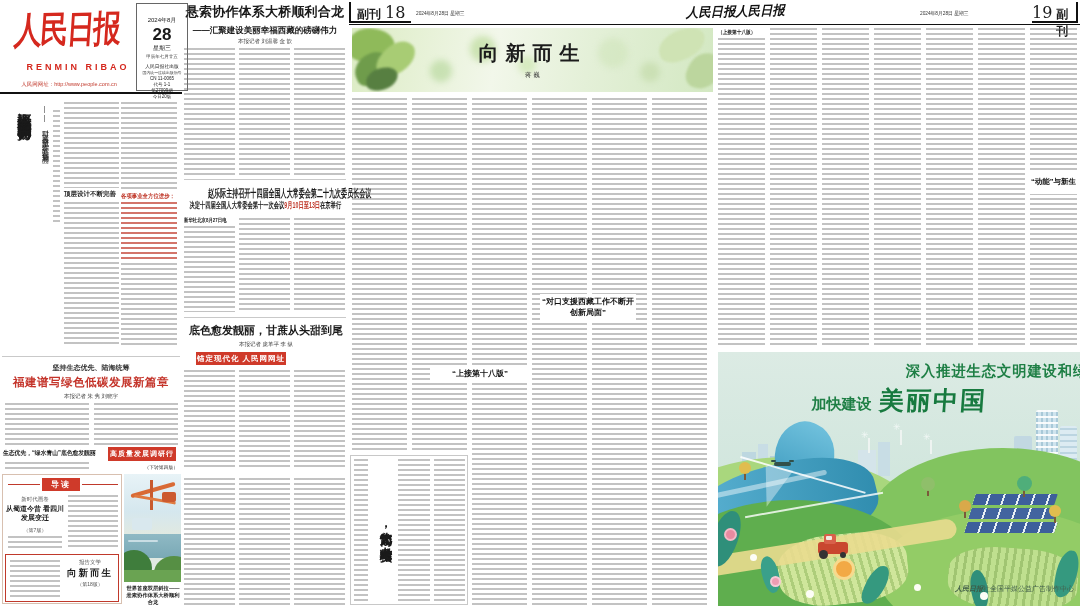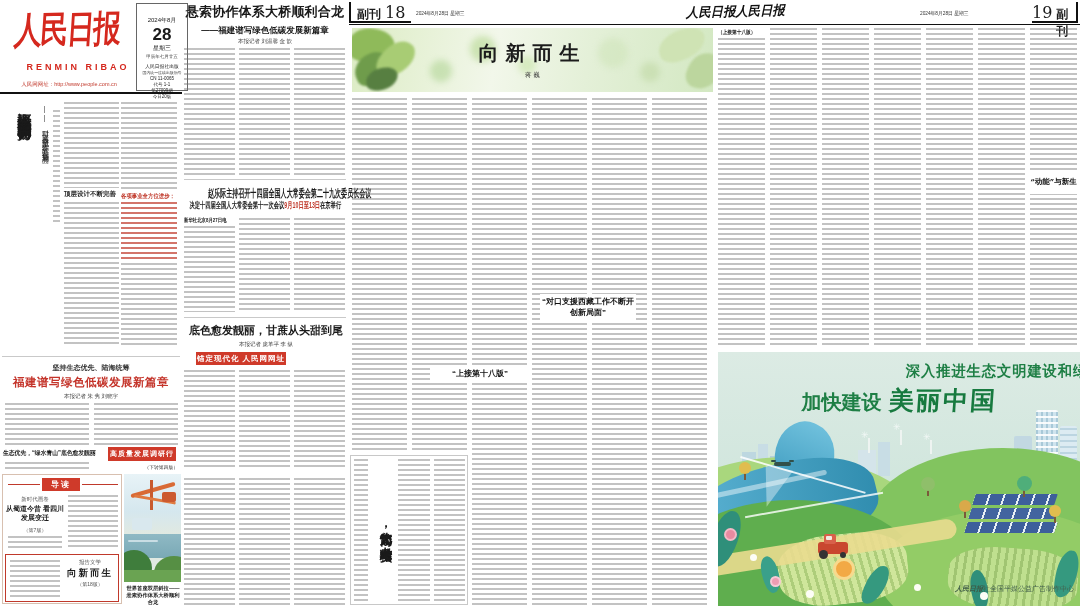--- a/index.html
+++ b/index.html
@@ -56,21 +56,21 @@
       <div style="width:40px;height:1px;background:#999;margin:1px 0;"></div>
       <div style="font-size:4.8px;">人民日报社出版</div>
       <div style="font-size:3.9px;color:#444;">国内统一连续出版物号</div>
       <div style="font-size:4.5px;">CN 11-0065</div>
       <div style="font-size:4.5px;">代号 1-1</div>
       <div style="font-size:4.5px;">第27099期</div>
       <div style="font-size:4.5px;">今日20版</div>
     </div>
 
     <div class="abs ctr" style="left:183px;top:3px;width:164px;font-size:13px;font-weight:bold;letter-spacing:.2px;">悬索协作体系大桥顺利合龙</div>
-    <div class="abs ctr" style="left:183px;top:25px;width:164px;font-size:8.5px;font-weight:bold;">——福建谱写绿色低碳发展新篇章</div>
+    <div class="abs ctr" style="left:183px;top:25px;width:164px;font-size:8.5px;font-weight:bold;">——汇聚建设美丽幸福西藏的磅礴伟力</div>
     <div class="abs ctr" style="left:183px;top:38px;width:164px;font-size:5.5px;color:#444;">本报记者 刘温馨 金 歆</div>
     <div class="tcol" style="left:184px;top:48px;width:51px;height:129px;"></div>
     <div class="tcol" style="left:239px;top:48px;width:51px;height:129px;"></div>
     <div class="tcol" style="left:294px;top:48px;width:51px;height:129px;"></div>
 
     <div class="abs vt" style="left:4px;top:102px;height:214px;width:30px;font-size:14px;font-weight:bold;letter-spacing:1px;">汇聚建设美丽幸福西藏的磅礴伟力</div>
     <div class="abs vt" style="left:38px;top:106px;height:202px;width:12px;font-size:7px;letter-spacing:2px;color:#222;">——对口支援西藏工作不断开创新局面</div>
     <div class="tcol" style="left:53px;top:110px;width:7px;height:115px;"></div>
     <div class="tcol" style="left:64px;top:102px;width:55px;height:86px;"></div>
     <div class="abs nowrap" style="left:64px;top:190px;width:55px;font-size:6.5px;font-weight:bold;">顶层设计不断完善</div>
@@ -198,28 +198,28 @@
     </div>
 
     <div class="abs nowrap" style="left:718px;top:29px;width:60px;font-size:5.5px;font-weight:bold;transform:scaleX(.85);transform-origin:left;">（上接第十八版）</div>
     <div class="tcol" style="left:718px;top:38px;width:47px;height:310px;"></div>
     <div class="tcol" style="left:770px;top:28px;width:47px;height:320px;"></div>
     <div class="tcol" style="left:822px;top:28px;width:47px;height:320px;"></div>
     <div class="tcol" style="left:874px;top:28px;width:47px;height:320px;"></div>
     <div class="tcol" style="left:926px;top:28px;width:47px;height:320px;"></div>
     <div class="tcol" style="left:978px;top:28px;width:47px;height:320px;"></div>
     <div class="tcol" style="left:1030px;top:28px;width:47px;height:320px;"></div>
-    <div class="overlayhdr" style="left:1028px;top:170px;width:51px;height:24px;font-size:7.5px;line-height:10px;font-family:Liberation Mono, monospace;">“动能”与新生</div>
+    <div class="overlayhdr" style="left:1028px;top:170px;width:51px;height:24px;font-size:7.5px;line-height:10px;">“动能”与新生</div>
 
     <div class="ad">
       <div style="left:0;top:10px;width:362px;text-align:center;">
         <span class="scx" style="font-size:15px;font-weight:bold;color:var(--green);letter-spacing:1px;transform:scaleX(.95);">深入推进生态文明建设和绿色低碳发展</span>
       </div>
       <div style="left:0;top:32px;width:362px;display:flex;justify-content:center;align-items:baseline;gap:7px;">
-        <span style="position:static;font-size:20px;font-weight:bold;color:var(--green);">加快建设</span>
+        <span style="position:static;font-size:15px;font-weight:bold;color:var(--green);">加快建设</span>
         <span class="serif" style="position:static;font-size:25px;font-weight:bold;color:#177a3f;transform:skewX(-4deg);letter-spacing:2px;">美丽中国</span>
       </div>
 
       <div style="left:24px;top:100px;width:14px;height:30px;background:#bdd7e0;"></div>
       <div style="left:40px;top:92px;width:10px;height:38px;background:#c8dde5;"></div>
       <div style="left:52px;top:104px;width:16px;height:26px;background:#b4d0da;"></div>
       <div style="left:70px;top:96px;width:9px;height:34px;background:#c2d8e2;"></div>
       <div style="left:82px;top:106px;width:14px;height:24px;background:#bdd7e0;"></div>
       <div style="left:140px;top:98px;width:18px;height:26px;background:#d4e4ea;"></div>
       <div style="left:160px;top:90px;width:12px;height:34px;background:#c8dde5;"></div>

